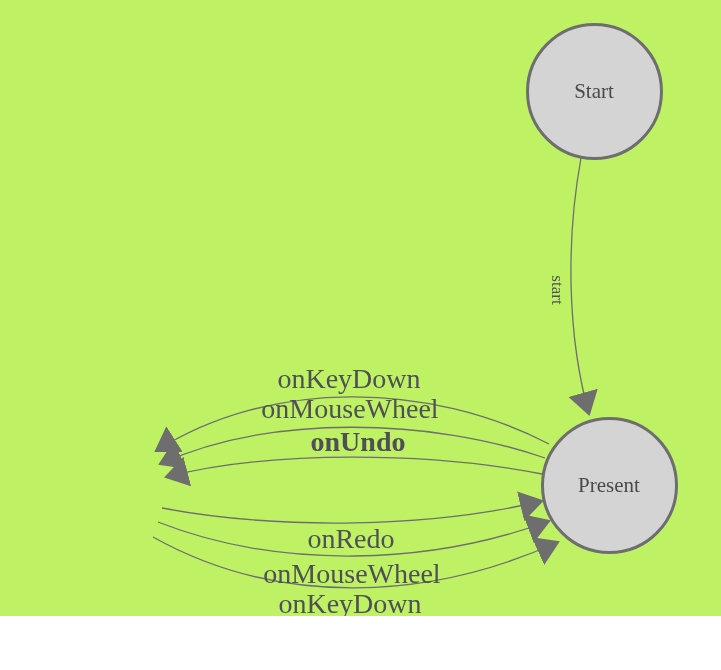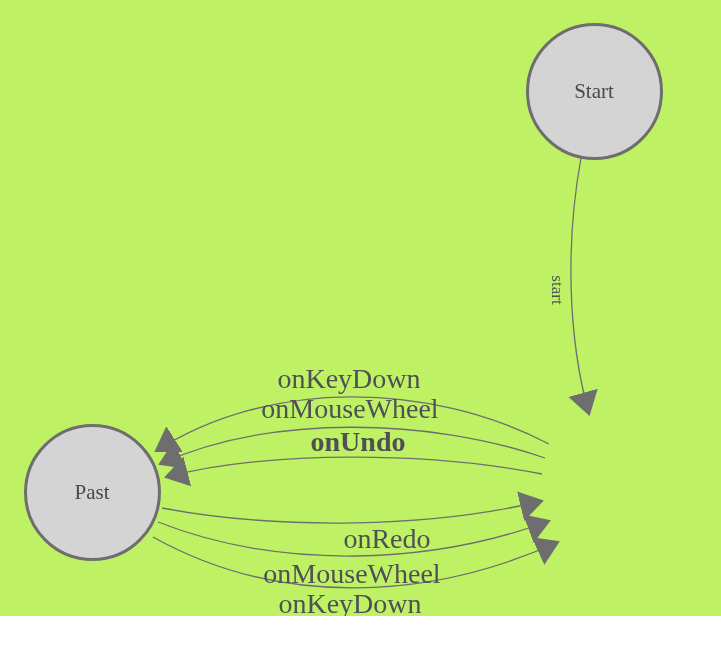--- a/index.html
+++ b/index.html
@@ -75,32 +75,32 @@
 
     <path class="edge-path" d="M 162,508 C 280,530 430,528 542,501" marker-end="url(#arrowhead)"></path>
     <path class="edge-path" d="M 158,522 C 280,570 430,565 549,521" marker-end="url(#arrowhead)"></path>
     <path class="edge-path" d="M 153,537 C 280,608 430,600 558,542" marker-end="url(#arrowhead)"></path>
   </svg>
 
   <div class="node" style="left:525.5px; top:22.5px;">
     <span class="node-label">Start</span>
   </div>
 
-  <div class="node" style="left:23.5px; top:423.5px;">
-    <span class="node-label">Past</span>
+
+  <div class="node" style="left:540.5px; top:416.5px;">
+    <span class="node-label">Present</span>
   </div>
-
 
   <div class="edge-label rotated" style="left:557px; top:290px;">start</div>
 
   <div class="edge-label" style="left:349px; top:379px;">onKeyDown</div>
 
   <div class="edge-label" style="left:350px; top:409px;">onMouseWheel</div>
 
   <div class="edge-label" style="left:358px; top:442px;font-weight:bold;">onUndo</div>
 
-  <div class="edge-label" style="left:351px; top:539px;margin-left:36px;">onRedo</div>
+  <div class="edge-label" style="left:351px; top:539px;">onRedo</div>
 
   <div class="edge-label" style="left:352px; top:574px;">onMouseWheel</div>
 
   <div class="edge-label" style="left:350px; top:604px;">onKeyDown</div>
 
 </div>
 
 </body></html>

